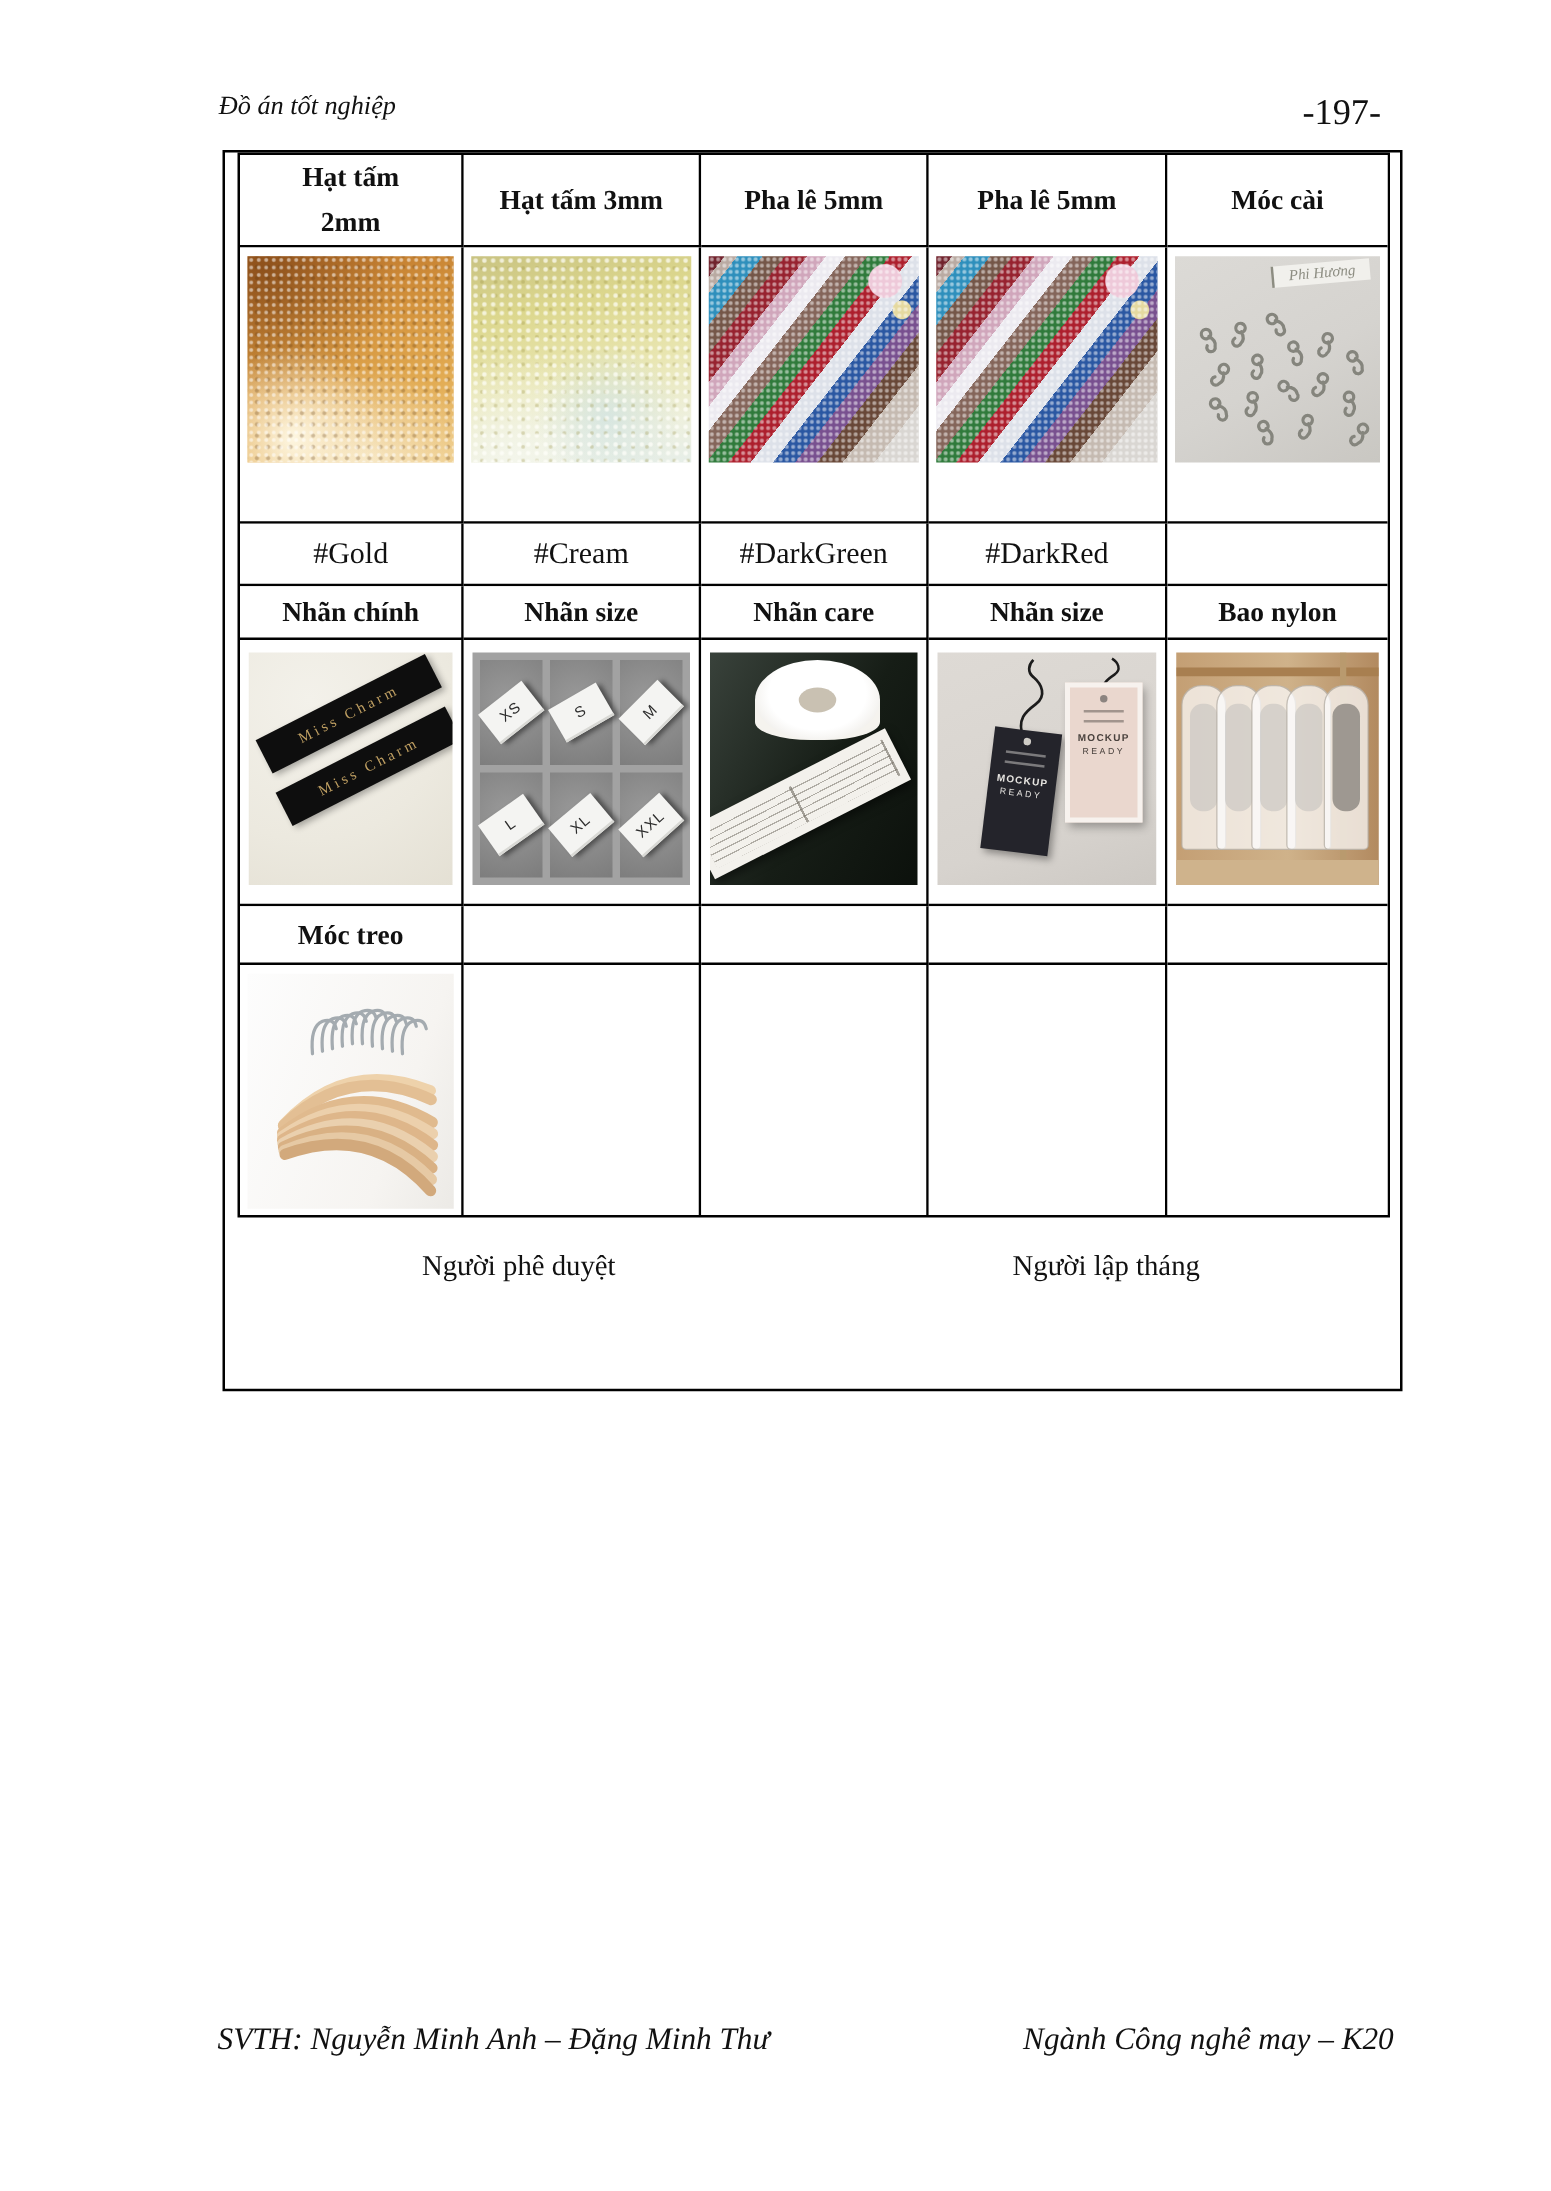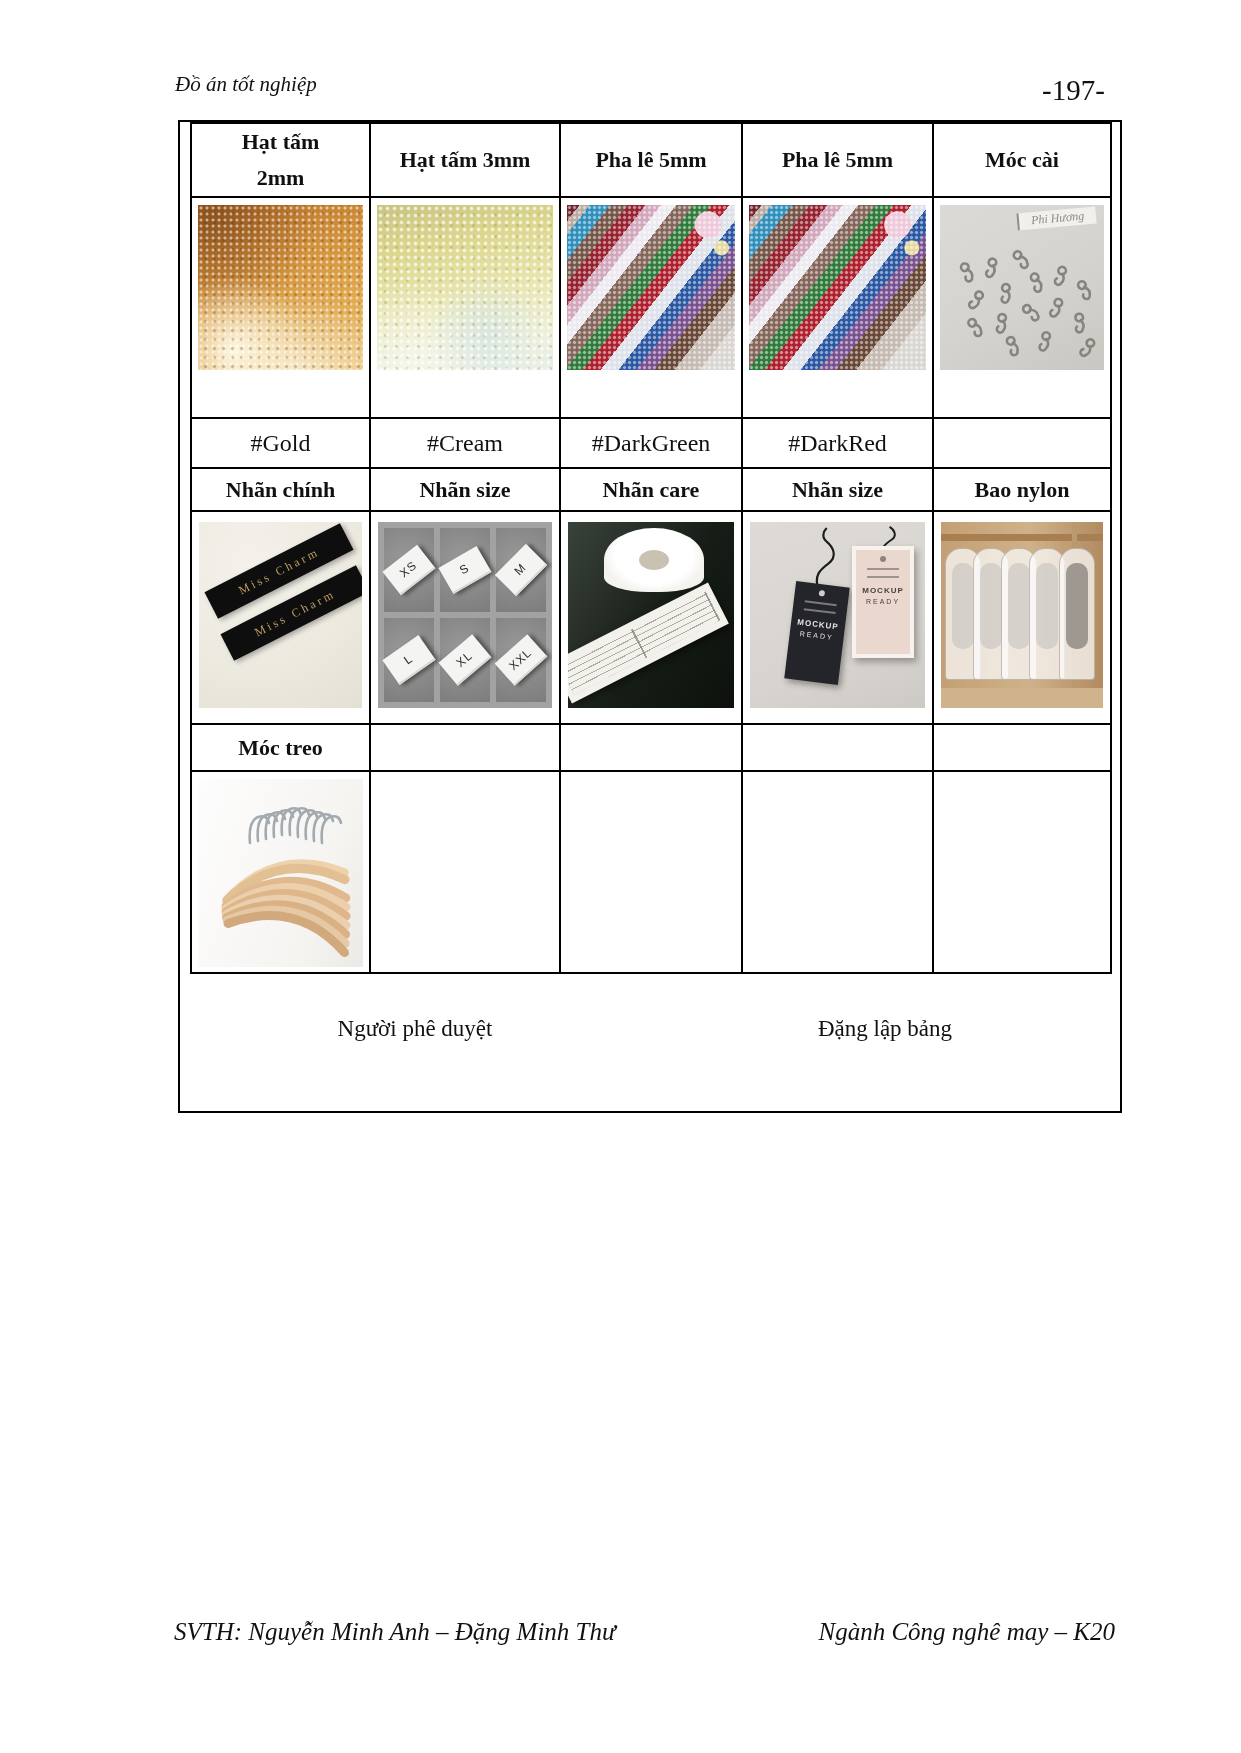--- a/index.html
+++ b/index.html
@@ -112,21 +112,21 @@
   .bag .inner { position:absolute; inset:14px 6px 30px 6px; border-radius:10px;
       background:rgba(190,188,186,.5); }
   .bag.dark .inner { background:rgba(95,92,90,.55); }
   .floor { position:absolute; bottom:0; left:0; width:100%; height:20px; background:#cfb38c; }
   .ph-hanger { background:linear-gradient(110deg,#fdfdfd 0%,#f6f4f1 70%,#eceae6 100%); }
 
   
   .sig-area { padding-top:26px; font-size:23px; }
   .date-row { display:flex; }
   .date-row .half { width:50%; text-align:center; }
-  .sig-row { display:flex; margin-top:16px; }
+  .sig-row { display:flex; }
   .sig-row .half { width:50%; text-align:center; }
 </style>
 </head>
 <body>
 
 <div class="page-title">Đồ án tốt nghiệp</div>
 <div class="page-num">-197-</div>
 
 <div class="outer-box">
   <div class="tbl">
@@ -311,21 +311,21 @@
     </div>
     <div class="cell lr"></div>
     <div class="cell lr"></div>
     <div class="cell lr"></div>
     <div class="cell lr lc"></div>
   </div>
 
   <div class="sig-area">
     <div class="sig-row">
       <div class="half">Người phê duyệt</div>
-      <div class="half">Đặng lập bảng</div>
+      <div class="half">Người lập tháng</div>
     </div>
   </div>
 </div>
 
 <div class="page-footer">
   <span>SVTH: Nguyễn Minh Anh – Đặng Minh Thư</span>
   <span>Ngành Công nghê may – K20</span>
 </div>
 
 </body></html>

